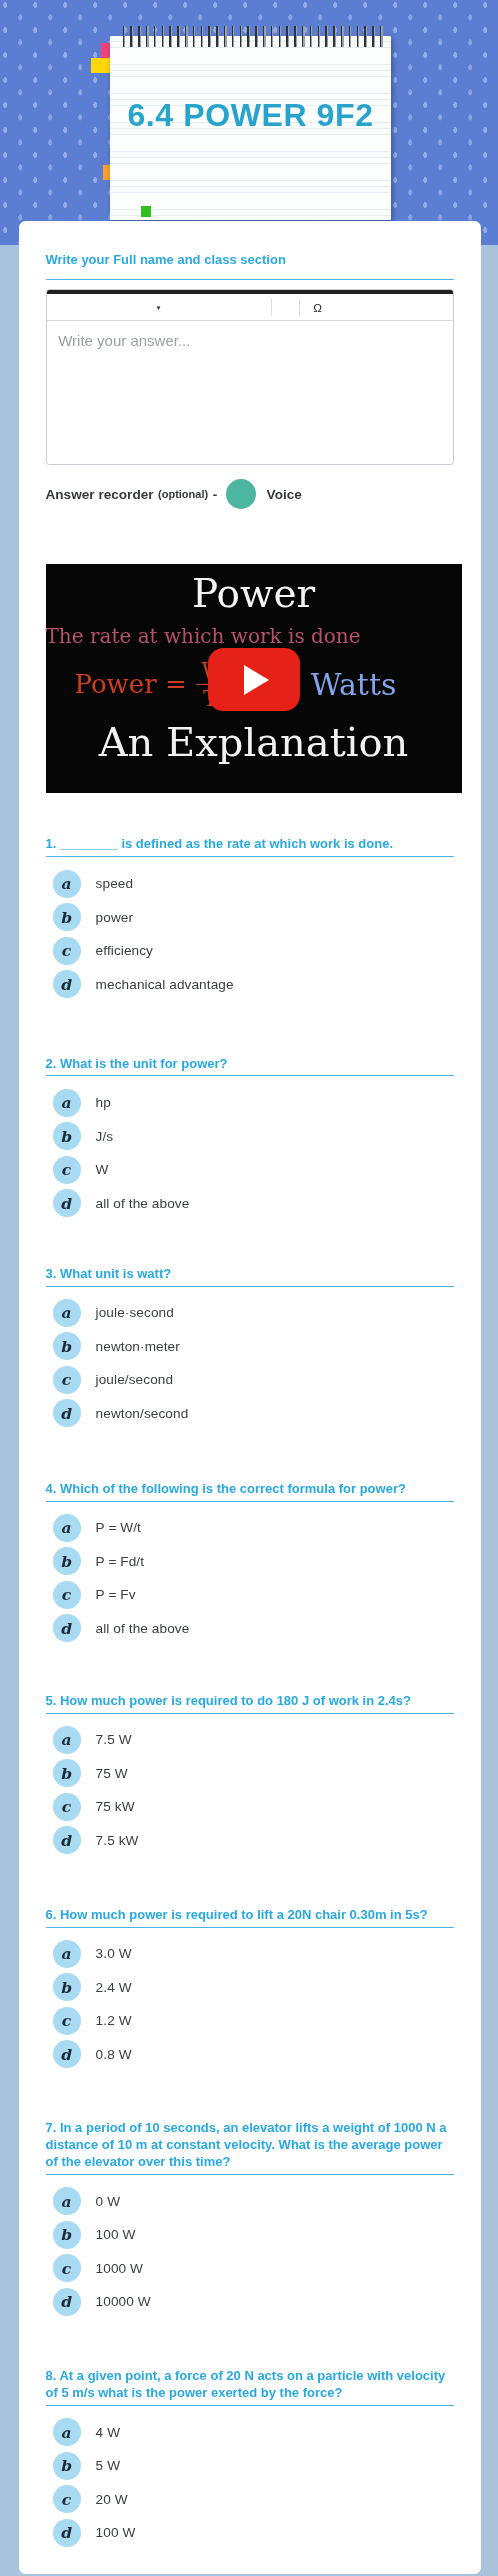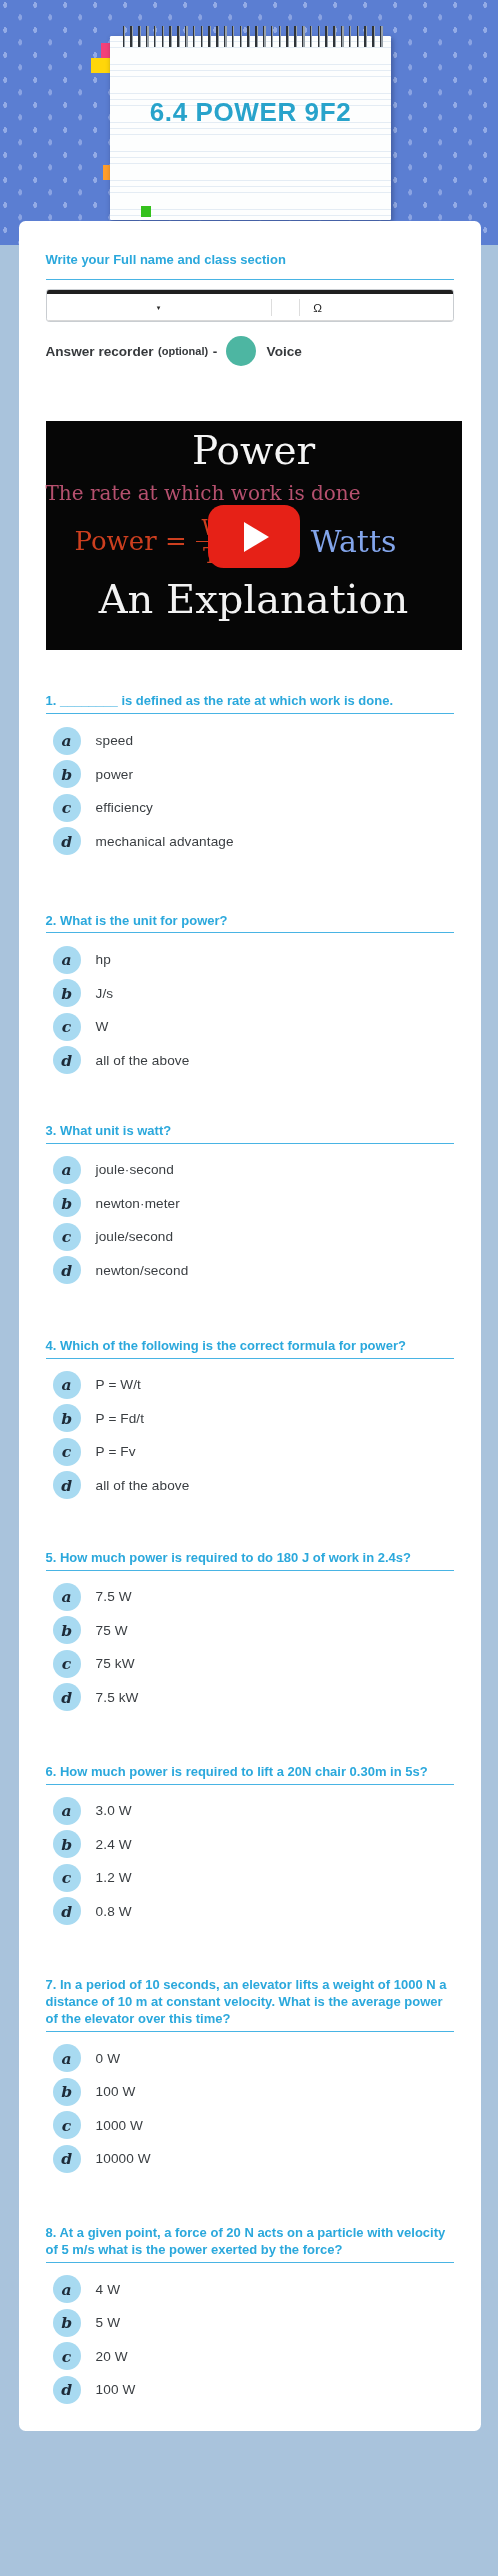--- a/index.html
+++ b/index.html
@@ -31,21 +31,21 @@
     background:repeating-linear-gradient(#fdfefe 0 5.2px, #e4ecf4 5.2px 5.8px);
     box-shadow:1.9px 2.6px 5.2px rgba(20,30,60,.35);
     border-radius:1.3px;
   }
   .spiral {
     position:absolute; z-index:4; left:120px; top:26px; width:263px; height:21px;
     background:repeating-linear-gradient(90deg, transparent 0 2.6px, #2f3338 2.6px 3.9px, #9aa2a8 3.9px 5.2px, transparent 5.2px 7.8px);
   }
   .notebook-title {
     position:absolute; z-index:5; left:110px; top:97px; width:281px;
-    text-align:center; font-size:26px; font-weight:800; letter-spacing:0.6px;
+    text-align:center; font-size:32px; font-weight:800; letter-spacing:0.6px;
     color:#28a3cb;
   }
 
   
   .card {
     position:relative; z-index:6;
     width:462px; margin:-24px auto 0;
     background:#ffffff; border-radius:6.5px;
     padding:31px 27px 22px 27px;
   }
@@ -132,20 +132,21 @@
       <div class="editor-topbar"></div>
       <div class="editor-toolbar">
         <div class="tb-dropdown">
           <span class="tb-caret">▾</span>
         </div>
         <div class="tb-sep"></div>
         <div class="tb-spacer"></div>
         <div class="tb-sep"></div>
         <div class="tb-omega">Ω</div>
       </div>
+      <textarea class="editor-text" placeholder="Write your answer..." style=""></textarea>
     </div>
 
     <div class="recorder">
       <span class="rec-label">Answer recorder</span>
       <span class="rec-optional">(optional)</span>
       <span class="rec-dash">-</span>
       <div class="rec-mic"></div>
       <span class="rec-voice">Voice</span>
     </div>
 

